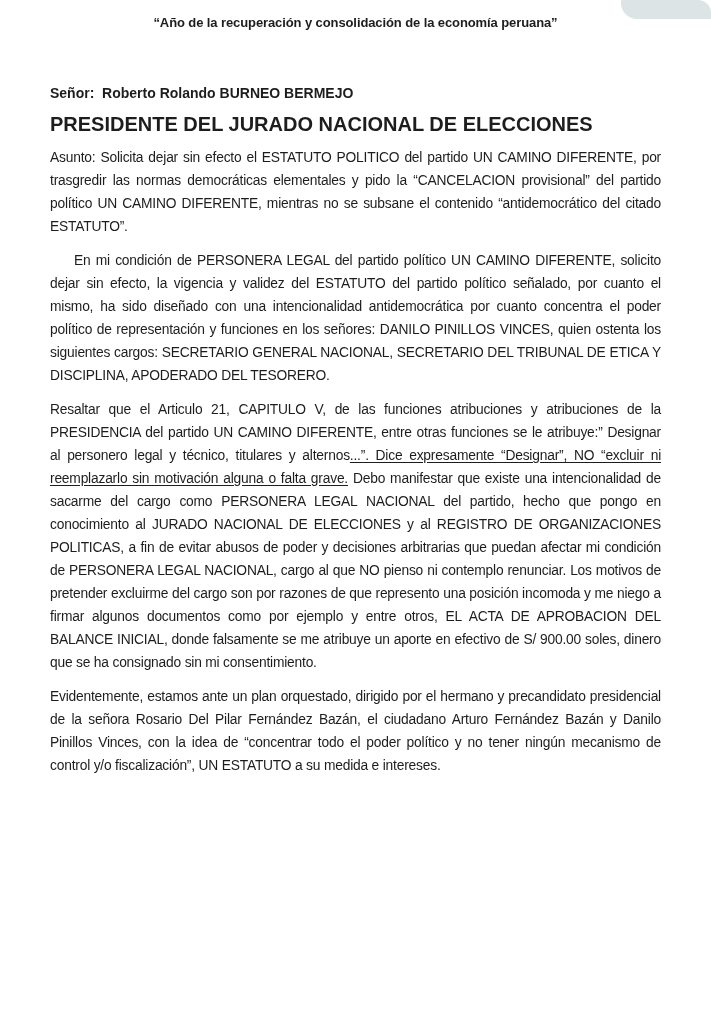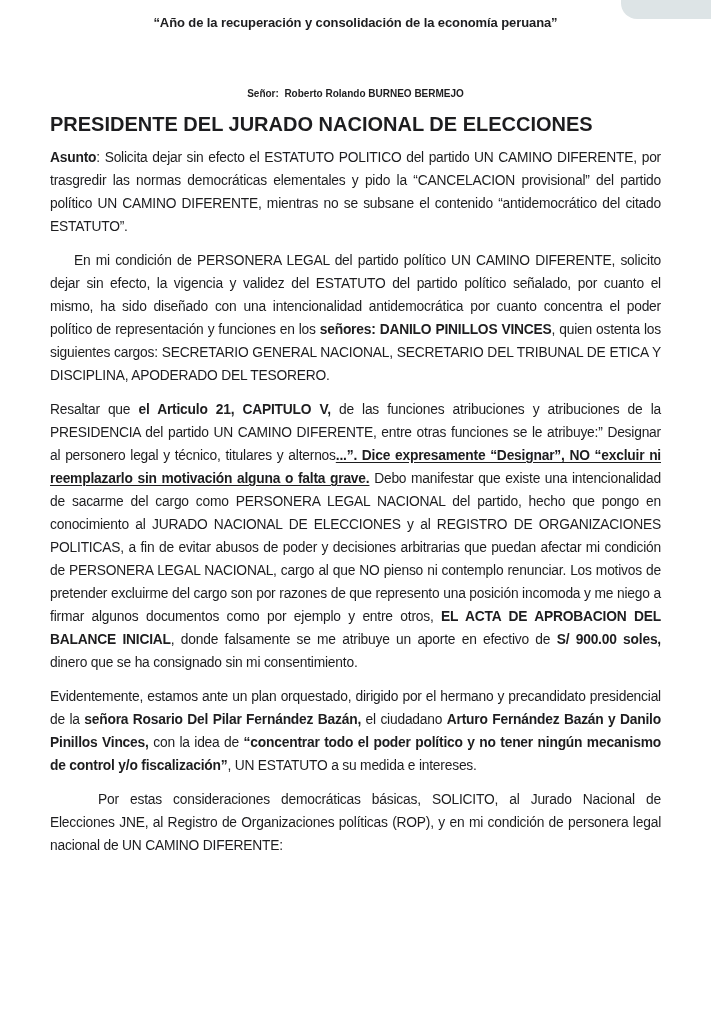--- a/index.html
+++ b/index.html
@@ -28,57 +28,55 @@
     margin-top: 14px;
     text-align: center;
     font-weight: 700;
     font-size: 13px;
     line-height: 17px;
     letter-spacing: -0.1px;
   }
   .salutation {
     margin: 54px 50px 0 50px;
     font-weight: 700;
-    font-size: 10px;
+    font-size: 14px;
     line-height: 17px;
     white-space: pre-wrap;
-    text-align: center;
   }
   .recipient-title {
     margin: 14px 50px 0 50px;
     font-weight: 700;
     font-size: 20px;
     line-height: 17px;
   }
   .letter-body {
     margin: 13px 50px 0 50px;
   }
   .letter-body p.para {
     margin: 0 0 11px 0;
     font-size: 13.8px;
     line-height: 23px;
     letter-spacing: -0.2px;
     text-align: justify;
     color: #1d1d1f;
   }
-  .letter-body p.para span.b { font-weight: 700; }
+  .letter-body p.para span.b { font-weight: 400; }
   .letter-body p.para span.u { text-decoration: underline; text-underline-offset: 2px; }
 </style>
 </head>
 <body>
 
-<div class="page" style="background: rgb(255, 255, 255); color: rgb(29, 29, 31);">
+<div class="page" style="background: rgb(255, 255, 255); color: rgb(29, 29, 31); border-radius: 13px;">
   <div class="corner-overlay" style="background: rgb(221, 228, 230);"></div>
 
   <div class="header-quote">“Año de la recuperación y consolidación de la economía peruana”</div>
 
   <div class="salutation">Señor:  Roberto Rolando BURNEO BERMEJO</div>
 
   <div class="recipient-title">PRESIDENTE DEL JURADO NACIONAL DE ELECCIONES</div>
 
   <div class="letter-body">
       <p class="para"><span class="b">Asunto</span><span>: Solicita dejar sin efecto el ESTATUTO POLITICO del partido UN CAMINO DIFERENTE, por trasgredir las normas democráticas elementales y pido la “CANCELACION provisional” del partido político UN CAMINO DIFERENTE, mientras no se subsane el contenido “antidemocrático del citado ESTATUTO”.</span></p>
       <p class="para" style="text-indent: 24px;"><span>En mi condición de PERSONERA LEGAL del partido político UN CAMINO DIFERENTE, solicito dejar sin efecto, la vigencia y validez del ESTATUTO del partido político señalado, por cuanto el mismo, ha sido diseñado con una intencionalidad antidemocrática por cuanto concentra el poder político de representación y funciones en los </span><span class="b">señores: DANILO PINILLOS VINCES</span><span>, quien ostenta los siguientes cargos: SECRETARIO GENERAL NACIONAL, SECRETARIO DEL TRIBUNAL DE ETICA Y DISCIPLINA, APODERADO DEL TESORERO.</span></p>
       <p class="para"><span>Resaltar que </span><span class="b">el Articulo 21, CAPITULO V,</span><span> de las funciones atribuciones y atribuciones de la PRESIDENCIA del partido UN CAMINO DIFERENTE, entre otras funciones se le atribuye:” Designar al personero legal y técnico, titulares y alternos</span><span class="b u">...”. Dice expresamente “Designar”, NO “excluir ni reemplazarlo sin motivación alguna o falta grave.</span><span> Debo manifestar que existe una intencionalidad de sacarme del cargo como PERSONERA LEGAL NACIONAL del partido, hecho que pongo en conocimiento al JURADO NACIONAL DE ELECCIONES y al REGISTRO DE ORGANIZACIONES POLITICAS, a fin de evitar abusos de poder y decisiones arbitrarias que puedan afectar mi condición de PERSONERA LEGAL NACIONAL, cargo al que NO pienso ni contemplo renunciar. Los motivos de pretender excluirme del cargo son por razones de que represento una posición incomoda y me niego a firmar algunos documentos como por ejemplo y entre otros, </span><span class="b">EL ACTA DE APROBACION DEL BALANCE INICIAL</span><span>, donde falsamente se me atribuye un aporte en efectivo de </span><span class="b">S/ 900.00 soles,</span><span> dinero que se ha consignado sin mi consentimiento.</span></p>
       <p class="para"><span>Evidentemente, estamos ante un plan orquestado, dirigido por el hermano y precandidato presidencial de la </span><span class="b">señora Rosario Del Pilar Fernández Bazán,</span><span> el ciudadano </span><span class="b">Arturo Fernández Bazán y Danilo Pinillos Vinces,</span><span> con la idea de </span><span class="b">“concentrar todo el poder político y no tener ningún mecanismo de control y/o fiscalización”</span><span>, UN ESTATUTO a su medida e intereses.</span></p>
-      <p class="para" style="text-indent: 48px;"><span>Por estas consideraciones democráticas básicas, SOLICITO, al Jurado Nacional de Elecciones JNE, al Registro de Organizaciones políticas (ROP), y en mi condición de personera legal nacional de UN CAMINO DIFERENTE:</span></p>
     </div>
 </div>
 
 </body></html>

